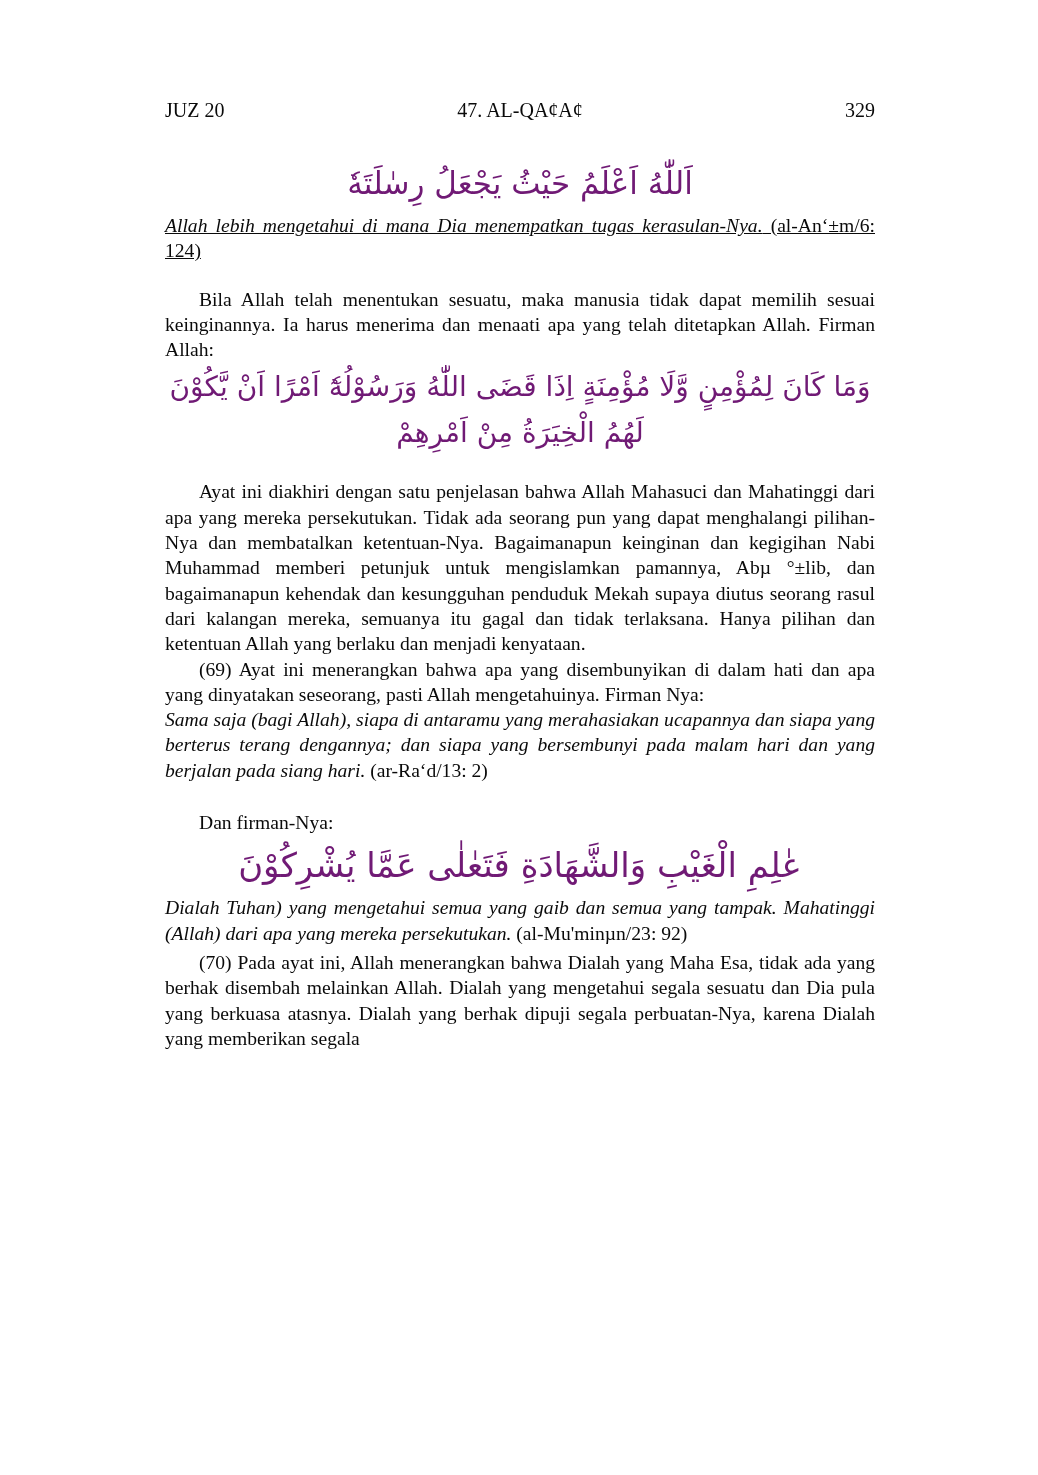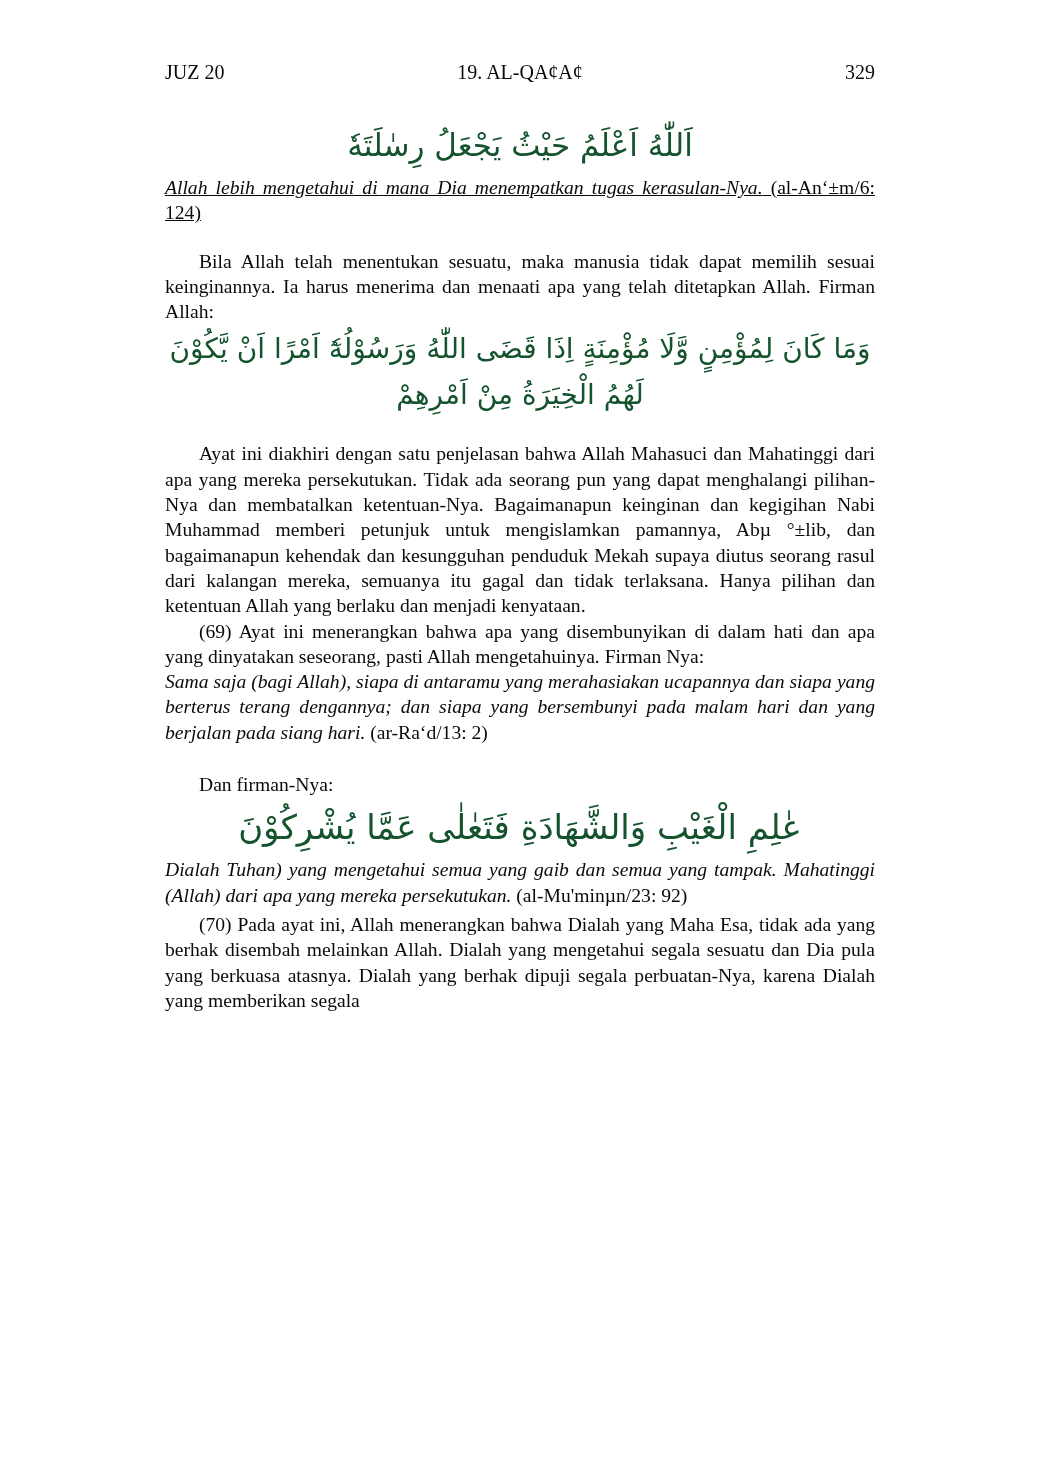--- a/index.html
+++ b/index.html
@@ -6,39 +6,39 @@
     margin: 0;
     padding: 0;
     background: #ffffff;
   }
   .page {
     position: relative;
     width: 1038px;
     height: 1316px;
     background: #ffffff;
     box-sizing: border-box;
-    padding: 61px 163px 0 165px;
+    padding: 83px 163px 0 165px;
     font-family: "Liberation Serif", serif;
     color: #0a0a0a;
   }
   .header {
     display: flex;
     align-items: baseline;
     font-size: 20px;
     line-height: 22px;
   }
   .header .cell { flex: 1; }
   .header .cell.center { text-align: center; }
-  .header .cell.right { text-align: right; }
+  .header .cell.right { text-align: right; margin-top: 16px; }
 
   .arabic {
     direction: rtl;
     text-align: center;
     font-family: "DejaVu Sans", sans-serif;
-    color: #14532d;
+    color: #701a75;
   }
   .arabic.large  { font-size: 31px; line-height: 60px; }
   .arabic.wide   { font-size: 28px; line-height: 46px; letter-spacing: 0px; }
   .arabic.medium { font-size: 34px; line-height: 60px; }
 
   .quote, .para {
     font-size: 19.6px;
     line-height: 25.3px;
     text-align: justify;
   }
@@ -61,21 +61,21 @@
   .m-quote4  { margin-top: 6px; font-family: Liberation Serif, serif;  }
   .m-p5      { margin-top: 4px;    }
 </style>
 </head>
 <body>
 
 <div class="page">
 
   <div class="header">
     <span class="cell">JUZ 20</span>
-    <span class="cell center">19. AL-QA¢A¢</span>
+    <span class="cell center">47. AL-QA¢A¢</span>
     <span class="cell right">329</span>
   </div>
 
   <div class="arabic large m-arabic1">اَللّٰهُ اَعْلَمُ حَيْثُ يَجْعَلُ رِسٰلَتَهٗ</div>
 
   <p class="quote m-quote1" style="margin:0;"><span>Allah lebih mengetahui di mana Dia menempatkan tugas kerasulan-Nya.</span><span class="ref"> (al-An‘±m/6: 124)</span></p>
 
   <p class="para m-p1">Bila Allah telah menentukan sesuatu, maka manusia tidak dapat memilih sesuai keinginannya. Ia harus menerima dan menaati apa yang telah ditetapkan Allah. Firman Allah:</p>
 
   <div class="arabic wide m-arabic2">وَمَا كَانَ لِمُؤْمِنٍ وَّلَا مُؤْمِنَةٍ اِذَا قَضَى اللّٰهُ وَرَسُوْلُهٗٓ اَمْرًا اَنْ يَّكُوْنَ لَهُمُ الْخِيَرَةُ مِنْ اَمْرِهِمْ</div>

